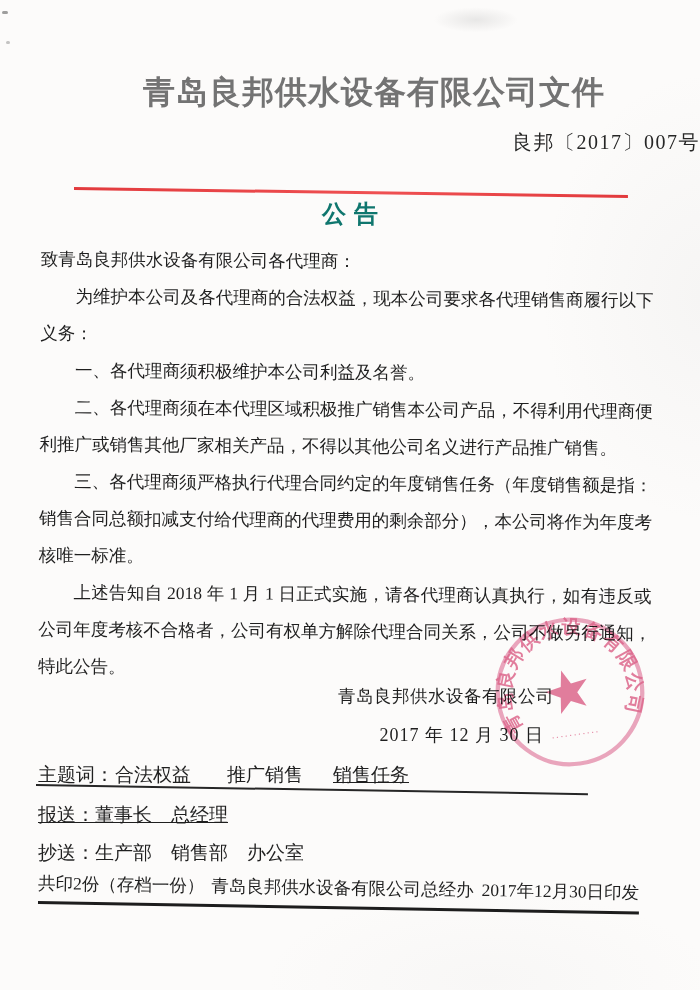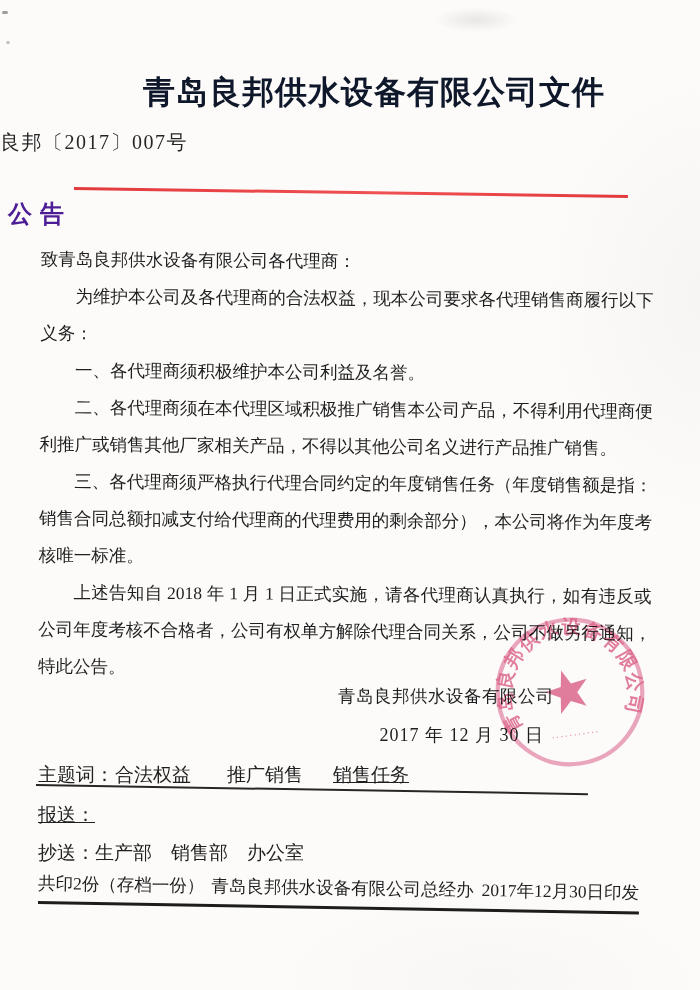--- a/index.html
+++ b/index.html
@@ -24,39 +24,40 @@
     pointer-events: none;
   }
   .speck { position: absolute; background: rgba(45,45,45,0.45); border-radius: 2px; }
   .speck.s1 { left: 2px; top: 11px; width: 6px; height: 3px; }
   .speck.s2 { left: 6px; top: 41px; width: 4px; height: 3px; opacity: .6; }
 
   .doc-title {
     position: absolute; top: 71px; left: 0; right: 0;
     text-align: center;
     font-size: 32px; font-weight: 600; letter-spacing: 1px;
-    color: #0f172a;
+    color: #737373;
     white-space: nowrap;
     padding-left: 48px;
   }
   .doc-number {
     position: absolute; top: 129px; left: 0; right: 0;
-    text-align: left;
+    text-align: right;
     font-size: 20px; letter-spacing: 1.5px; color: #262626;
   }
   .red-line {
     position: absolute; top: 187px; left: 74px;
     width: 554px; height: 3px;
     background: linear-gradient(90deg, #e23a3d, #ef5052 55%, #e23a3d);
     transform: rotate(0.83deg); transform-origin: left center;
   }
   .heading {
     position: absolute; top: 198px; left: 0; right: 0; margin: 0;
+    text-align: center;
     font-size: 24px; font-weight: bold; letter-spacing: 8px; padding-left: 8px;
-    color: #4c1d95;
+    color: #0f766e;
   }
   .body {
     position: absolute; top: 241px; left: 41px; width: 613px;
     font-size: 17.5px; line-height: 37px;
     text-align: justify;
     transform: rotate(0.4deg); transform-origin: 0 0;
   }
   .body p { margin: 0; }
   .body .para { text-indent: 2em; }
 
@@ -156,20 +157,21 @@
   <div class="footer-row row-subject">
     <span>主题词：</span>
     <span class="term1">合法权益</span>
     <span class="term2">推广销售</span>
     <span class="term3">销售任务</span>
   </div>
   <div class="subject-underline"></div>
 
   <div class="footer-row row-report">
     <span>报送：</span>
+    <span>董事长　总经理</span>
   </div>
 
   <div class="footer-row row-copy">
     <span>抄送：</span>
     <span>生产部　销售部　办公室</span>
   </div>
 
   <div class="footer-row row-print">
     <span>共印2份（存档一份）</span>
     <span class="part2">青岛良邦供水设备有限公司总经办</span>

